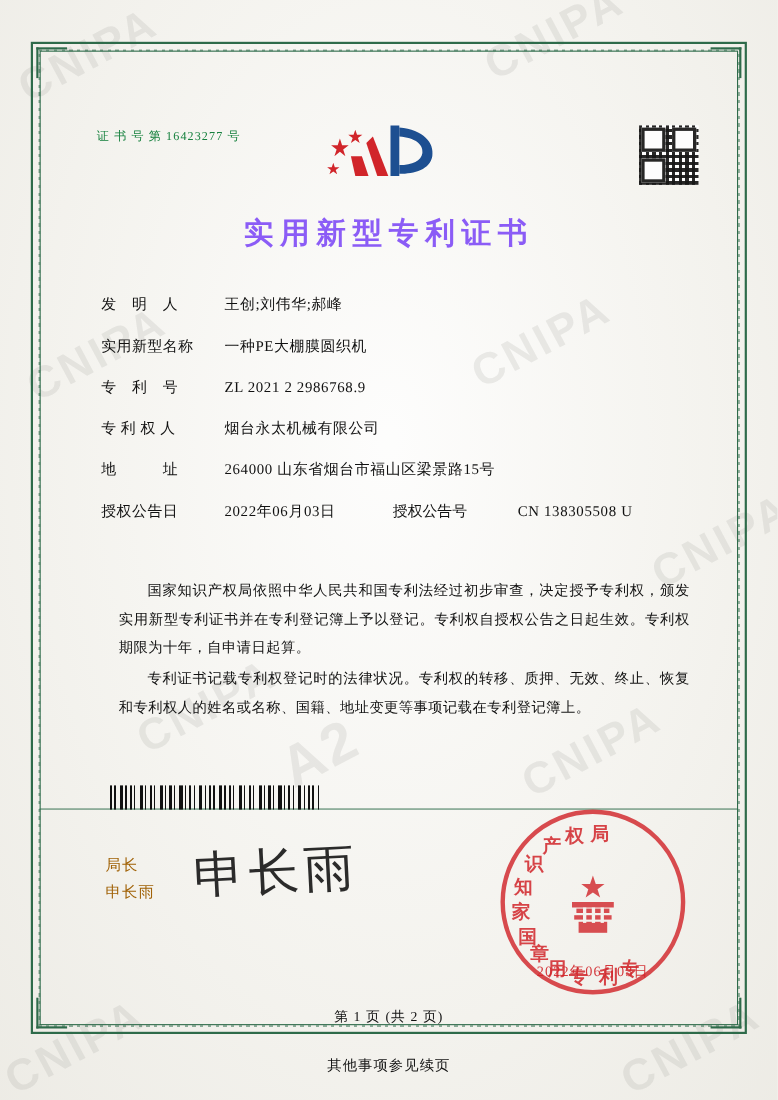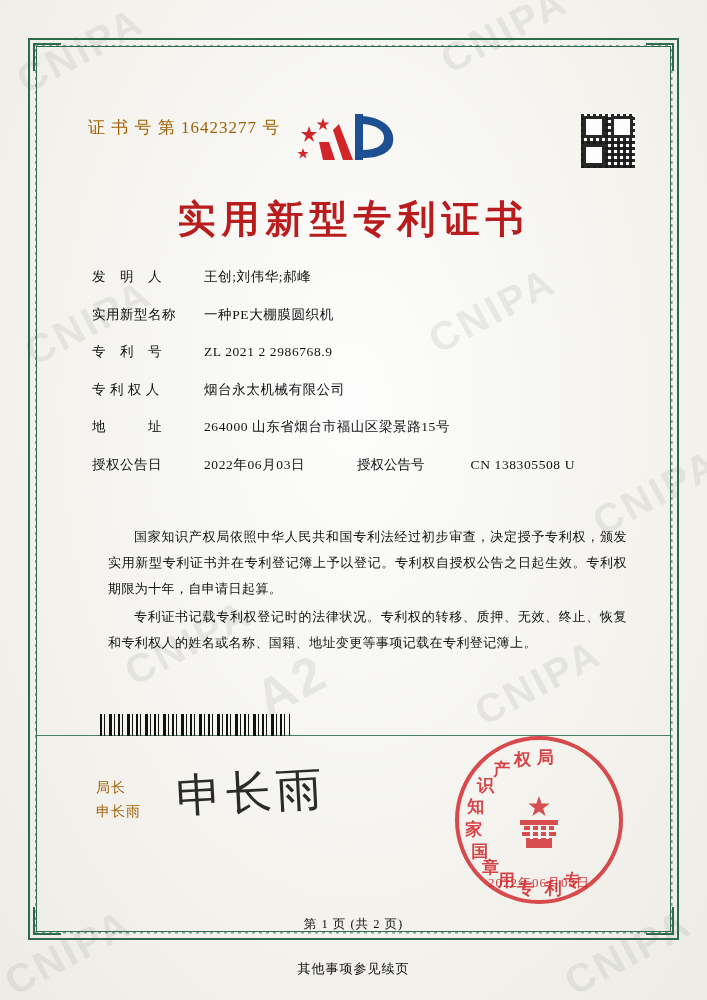--- a/index.html
+++ b/index.html
@@ -113,22 +113,22 @@
     left: 36px;
     top: 46px;
     right: 36px;
     bottom: 68px;
   }
 
   .cert-no {
     position: absolute;
     left: 52px;
     top: 70px;
-    font-size: 17px;
-    color: #a16207;
+    font-size: 11px;
+    color: #15803d;
     letter-spacing: 1px;
   }
 
   
   .qr {
     position: absolute;
     right: 36px;
     top: 68px;
     width: 54px;
     height: 54px;
@@ -164,24 +164,24 @@
     width: 130px;
     height: 72px;
   }
 
   .title {
     position: absolute;
     left: 0;
     right: 0;
     top: 148px;
     text-align: center;
-    font-size: 38px;
+    font-size: 27px;
     font-weight: bold;
     letter-spacing: 6px;
-    color: #b91c1c;
+    color: #8b5cf6;
     font-family: "DejaVu Serif", "Liberation Serif", serif;
   }
 
   .fields {
     position: absolute;
     left: 56px;
     right: 40px;
     top: 222px;
   }
   .field-row {

